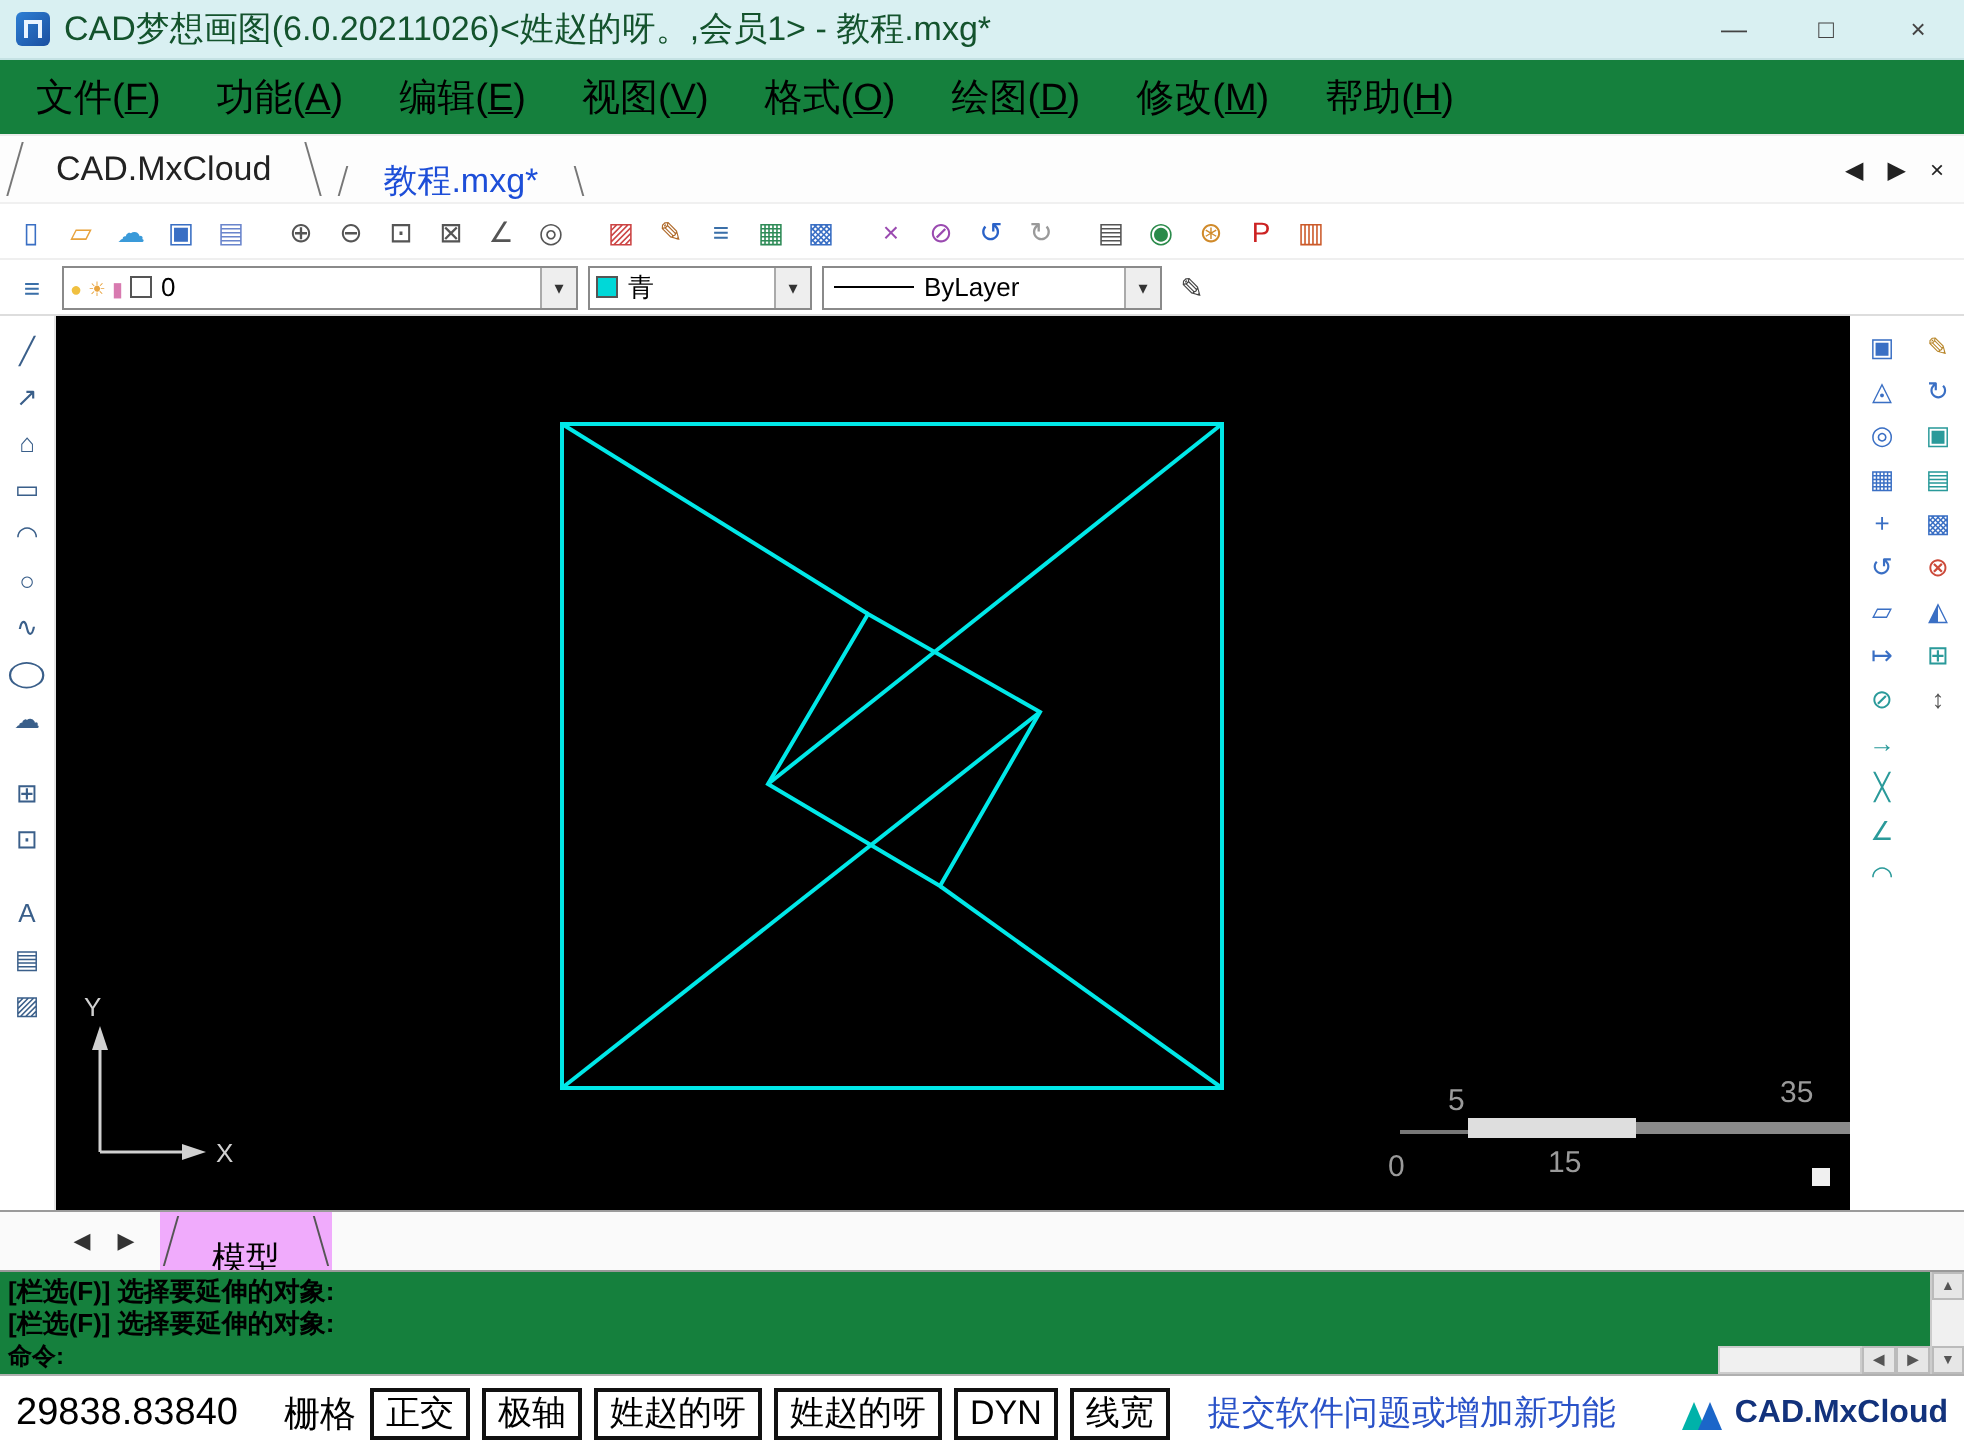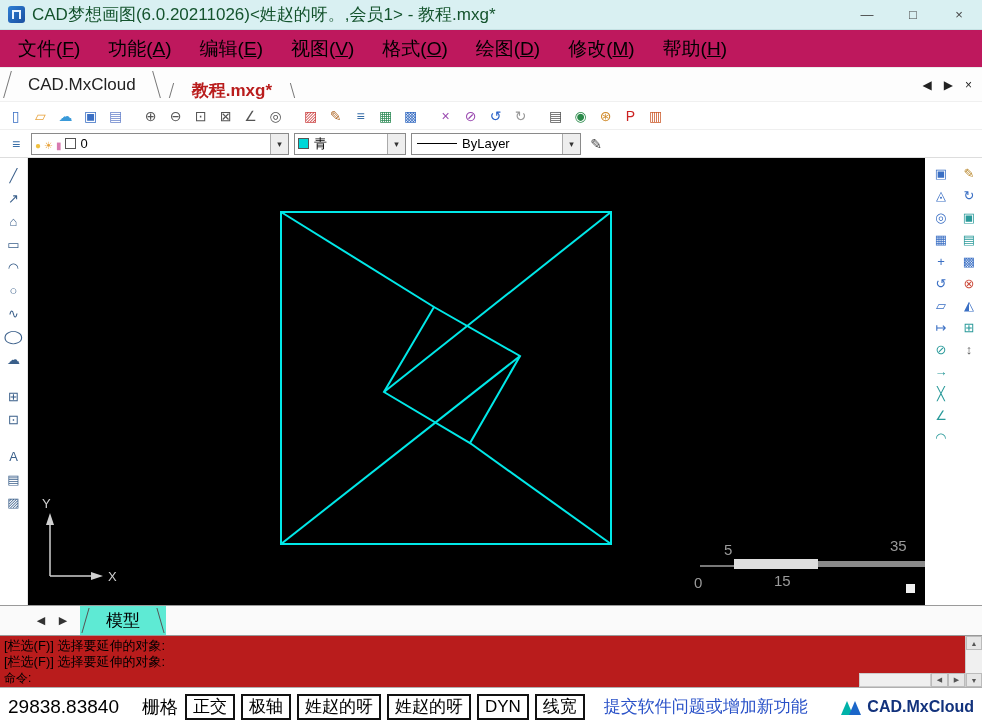--- a/index.html
+++ b/index.html
@@ -9,28 +9,28 @@
 
   
   .titlebar{height:30px;background:#d9f0f2;display:flex;align-items:center;padding:0 0 0 8px;border-bottom:1px solid #c5e2e4;flex:0 0 30px;}
   .applogo{width:17px;height:17px;border-radius:3px;background:linear-gradient(135deg,#2e7fd4,#1b4fa0);position:relative;flex:0 0 17px;}
   .applogo::after{content:"";position:absolute;inset:4px;border:2px solid #eaf4ff;border-bottom:none;}
   .title-text{margin-left:7px;font-size:17px;color:#14532d;white-space:nowrap;}
   .win-controls{margin-left:auto;display:flex;height:100%;}
   .wbtn{width:46px;text-align:center;line-height:30px;font-size:13px;color:#444;cursor:default;}
 
   
-  .menubar{height:38px;display:flex;align-items:center;background:#be185d;border-bottom:1px solid #ececec;padding-left:4px;flex:0 0 38px;}
+  .menubar{height:38px;display:flex;align-items:center;background:#15803d;border-bottom:1px solid #ececec;padding-left:4px;flex:0 0 38px;}
   .menu-item{padding:0 14px;font-size:19px;color:#000;white-space:nowrap;}
 
   
   .tabbar{height:34px;display:flex;align-items:stretch;background:#fdfdfd;flex:0 0 34px;border-bottom:1px solid #f0f0f0;}
   #doc-tabs{display:flex;align-items:stretch;}
   .dtab{position:relative;display:flex;align-items:center;padding:0 28px;font-size:17px;color:#222;}
-  .dtab.active{font-weight:bold;color:#b91c1c;margin-top:12px;}
+  .dtab.active{font-weight:normal;color:#1d4ed8;margin-top:12px;}
   .dtab::before{content:"";position:absolute;left:7px;top:3px;bottom:3px;width:1px;background:#777;transform:skewX(-16deg);}
   .dtab::after{content:"";position:absolute;right:7px;top:3px;bottom:3px;width:1px;background:#777;transform:skewX(16deg);}
   .tab-ctrls{margin-left:auto;display:flex;align-items:center;gap:12px;padding-right:10px;}
   .tab-ctrl{font-size:12px;color:#222;}
 
   
   .toolbar1{height:28px;display:flex;align-items:center;padding-left:4px;gap:2px;border-bottom:1px solid #efefef;flex:0 0 28px;}
   .tbtn{width:23px;height:23px;display:flex;align-items:center;justify-content:center;border:1px solid transparent;}
   .tglyph{display:inline-block;font-size:14px;line-height:1;}
   .tglyph.ellipse{transform:scaleX(1.35);}
@@ -59,26 +59,26 @@
   .ruler-labels text{fill:#9a9a9a;font-size:15px;}
   .ucs-t{fill:#d0d0d0;font-size:13px;stroke:none;}
   .right-tools{width:57px;display:flex;gap:6px;padding:6px 0 0 5px;background:#fff;}
   .rt-col{display:flex;flex-direction:column;align-items:center;gap:4px;width:22px;}
   .rt-col .tbtn{width:20px;height:18px;}
   .rt-col .tglyph{font-size:13px;}
 
   
   .modelbar{height:30px;flex:0 0 30px;background:#fafafa;border-top:1px solid #9a9a9a;display:flex;align-items:stretch;padding-left:30px;}
   .mb-btn{width:22px;display:flex;align-items:center;justify-content:center;font-size:11px;color:#333;}
-  .mtab{position:relative;display:flex;align-items:center;padding:0 26px;font-size:17px;color:#000;background:#5eead4;margin-left:6px;}
+  .mtab{position:relative;display:flex;padding:12px 26px;font-size:17px;color:#000;background:#f0abfc;margin-left:6px;}
   .mtab::before{content:"";position:absolute;left:5px;top:2px;bottom:2px;width:1px;background:#555;transform:skewX(-16deg);}
   .mtab::after{content:"";position:absolute;right:5px;top:2px;bottom:2px;width:1px;background:#555;transform:skewX(16deg);}
 
   
-  .cmdarea{height:52px;flex:0 0 52px;background:#b91c1c;border-top:1px solid #999;position:relative;padding:2px 20px 0 4px;overflow:hidden;}
+  .cmdarea{height:52px;flex:0 0 52px;background:#15803d;border-top:1px solid #999;position:relative;padding:2px 20px 0 4px;overflow:hidden;font-weight:bold;}
   .cmd-line{height:16px;line-height:16px;font-size:13px;color:#000;white-space:nowrap;}
   .cmd-prompt{height:16px;line-height:16px;font-size:12px;color:#000;}
   .vscroll{position:absolute;right:0;top:0;bottom:0;width:17px;background:#f0f0f0;border-left:1px solid #ccc;display:flex;flex-direction:column;justify-content:space-between;align-items:center;}
   .vs-btn{width:100%;height:14px;background:#e6e6e6;border:1px solid #bbb;font-size:7px;color:#555;display:flex;align-items:center;justify-content:center;}
   .hscroll{position:absolute;right:17px;bottom:0;width:106px;height:14px;display:flex;}
   .hs-track{flex:1;background:#f0f0f0;border:1px solid #ccc;}
   .hs-btn{width:17px;height:14px;background:#e6e6e6;border:1px solid #bbb;font-size:7px;color:#555;display:flex;align-items:center;justify-content:center;}
 
   
   .statusbar{height:38px;flex:0 0 38px;background:#fff;border-top:1px solid #b0b0b0;display:flex;align-items:center;padding:0 8px;gap:7px;}

